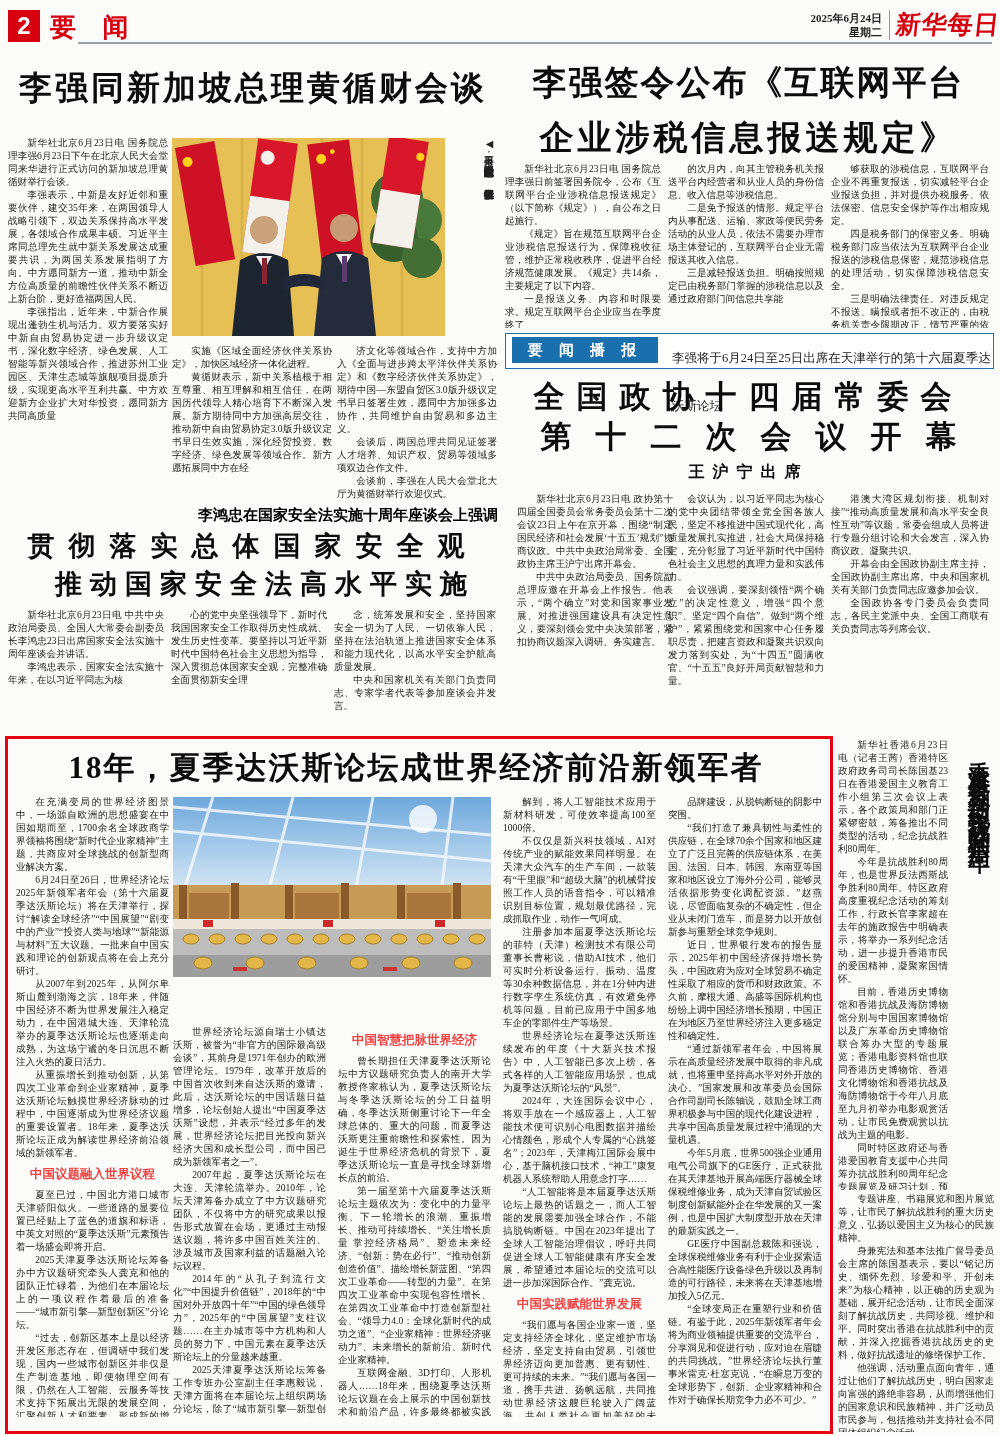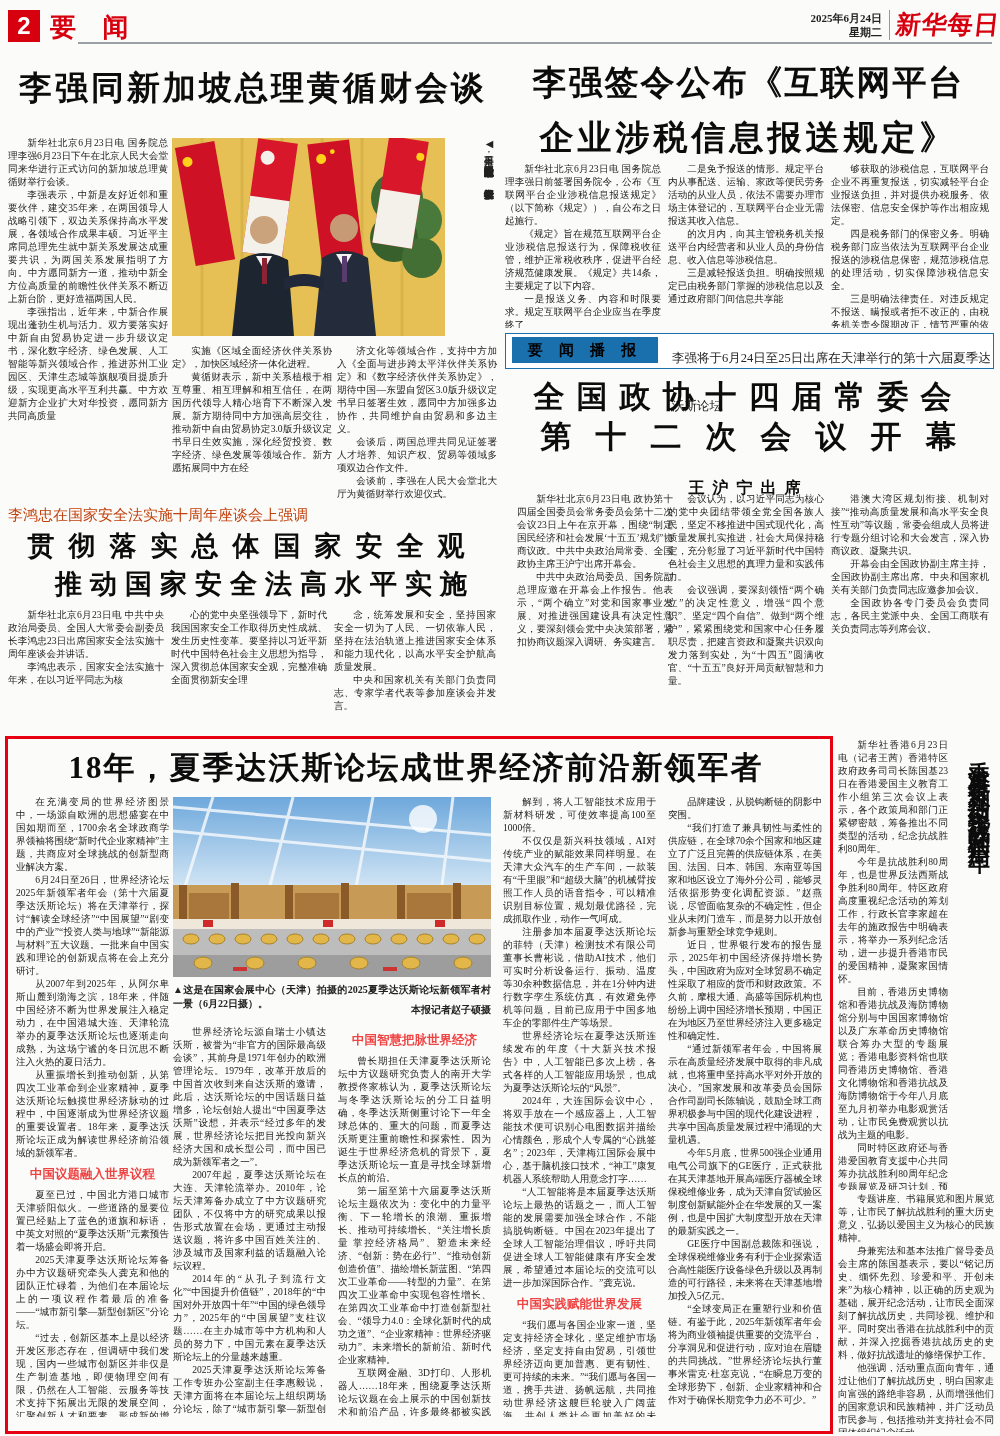--- a/index.html
+++ b/index.html
@@ -9,36 +9,36 @@
   .pagenum{position:absolute;left:8px;top:10px;width:32px;height:32px;background:#d7000f;color:#fff;
            font-weight:bold;font-size:24px;line-height:32px;text-align:center;font-family:"Liberation Sans",sans-serif;}
   .section{position:absolute;left:50px;top:10px;font-size:26px;font-weight:bold;color:#d7000f;letter-spacing:10px;}
   .header-rule{position:absolute;left:78px;top:42px;width:914px;height:2px;background:#9aa0a6;}
   .dateblock{position:absolute;left:760px;top:11px;width:122px;text-align:right;font-size:11px;font-weight:bold;line-height:14px;color:#222;}
   .date-div{position:absolute;left:889px;top:10px;width:1px;height:30px;background:#999;}
   .masthead{position:absolute;left:896px;top:8px;font-size:25px;font-weight:bold;color:#d7000f;
             transform:skewX(-6deg);letter-spacing:1px;white-space:nowrap;}
   
   .hl{position:absolute;text-align:center;font-weight:bold;color:#0c0c0c;white-space:nowrap;}
-  .kicker{position:absolute;text-align:left;font-weight:normal;color:#c2410c;}
+  .kicker{position:absolute;text-align:right;font-weight:bold;color:#000000;}
   
   .col{position:absolute;font-size:9.6px;line-height:13px;text-align:justify;overflow:hidden;color:#222;}
   .col p{margin:0;text-indent:2em;}
   .col p.col-subhead{text-indent:0;text-align:center;font-weight:bold;font-size:12.5px;margin:9px 0 7px;
                      font-family:"Liberation Sans",sans-serif;color:#ef4444;}
   
   .photo{position:absolute;overflow:hidden;background:#ccc;}
   .vcaption{position:absolute;writing-mode:vertical-rl;font-size:9.8px;line-height:16px;color:#222;
             text-align:left;overflow:hidden;}
   .vcaption .credit{font-weight:bold;margin-top:10px;}
   .caption{position:absolute;font-size:10px;line-height:14px;font-weight:bold;color:#222;text-align:justify;}
   .caption .credit{position:absolute;right:0;bottom:2px;font-weight:bold;}
   
   .briefing{position:absolute;left:505px;top:333px;width:487px;height:34px;border:1px solid #1a6fad;background:#fff;}
-  .briefing-label{position:absolute;left:6px;top:3px;width:146px;height:26px;background:#1a6fad;color:#000000;
+  .briefing-label{position:absolute;left:6px;top:3px;width:146px;height:26px;background:#1a6fad;color:#ffffff;
                   font-weight:bold;font-size:15px;line-height:26px;text-align:center;letter-spacing:6px;
                   font-family:"Liberation Sans",sans-serif;}
   .briefing-text{position:absolute;left:166px;top:0;height:34px;line-height:48px;font-size:12.5px;font-weight:normal;color:#222;}
   
   .davos{position:absolute;left:5px;top:736px;width:822px;height:692px;border:3px solid #e60012;background:#fbfbf9;}
   
   .vtitle{position:absolute;writing-mode:vertical-rl;font-weight:bold;font-size:22px;letter-spacing:5px;
           color:#0c0c0c;text-align:left;}
 </style>
 </head>
@@ -132,38 +132,38 @@
     </div>
 
   <div class="hl" style="left:505px;top:60px;width:487px;font-size:34px;letter-spacing:2px;">李强签令公布《互联网平台</div>
   <div class="hl" style="left:505px;top:115px;width:487px;font-size:34px;letter-spacing:4px;">企业涉税信息报送规定》</div>
   <div class="col" style="left:505px;top:162px;width:156px;height:166px;">
       <p>新华社北京6月23日电 国务院总理李强日前签署国务院令，公布《互联网平台企业涉税信息报送规定》（以下简称《规定》），自公布之日起施行。</p>
       <p>《规定》旨在规范互联网平台企业涉税信息报送行为，保障税收征管，维护正常税收秩序，促进平台经济规范健康发展。《规定》共14条，主要规定了以下内容。</p>
       <p>一是报送义务、内容和时限要求。规定互联网平台企业应当在季度终了</p>
     </div>
   <div class="col" style="left:668px;top:162px;width:156px;height:166px;">
+      <p>的次月内，向其主管税务机关报送平台内经营者和从业人员的身份信息、收入信息等涉税信息。</p>
       <p>二是免予报送的情形。规定平台内从事配送、运输、家政等便民劳务活动的从业人员，依法不需要办理市场主体登记的，互联网平台企业无需报送其收入信息。</p>
-      <p>的次月内，向其主管税务机关报送平台内经营者和从业人员的身份信息、收入信息等涉税信息。</p>
       <p>三是减轻报送负担。明确按照规定已由税务部门掌握的涉税信息以及通过政府部门间信息共享能</p>
     </div>
   <div class="col" style="left:831px;top:162px;width:158px;height:166px;">
       <p>够获取的涉税信息，互联网平台企业不再重复报送，切实减轻平台企业报送负担，并对提供办税服务、依法保密、信息安全保护等作出相应规定。</p>
       <p>四是税务部门的保密义务。明确税务部门应当依法为互联网平台企业报送的涉税信息保密，规范涉税信息的处理活动，切实保障涉税信息安全。</p>
       <p>三是明确法律责任。对违反规定不报送、瞒报或者拒不改正的，由税务机关责令限期改正，情节严重的依法予以处罚。</p>
     </div>
 
   <div class="briefing">
     <div class="briefing-label">要 闻 播 报</div>
     <div class="briefing-text">李强将于6月24日至25日出席在天津举行的第十六届夏季达沃斯论坛</div>
   </div>
 
   <div class="hl" style="left:505px;top:376px;width:487px;font-size:31px;letter-spacing:12px;">全国政协十四届常委会</div>
   <div class="hl" style="left:505px;top:416px;width:487px;font-size:31px;letter-spacing:24px;text-indent:24px;">第十二次会议开幕</div>
-  <div class="hl" style="left:505px;top:462px;width:487px;font-size:16px;letter-spacing:8px;margin-top:16px;">王沪宁出席</div>
+  <div class="hl" style="left:505px;top:462px;width:487px;font-size:16px;letter-spacing:8px;">王沪宁出席</div>
   <div class="col" style="left:517px;top:492px;width:156px;height:238px;">
       <p>新华社北京6月23日电 政协第十四届全国委员会常务委员会第十二次会议23日上午在京开幕，围绕“制定国民经济和社会发展‘十五五’规划”协商议政。中共中央政治局常委、全国政协主席王沪宁出席开幕会。</p>
       <p>中共中央政治局委员、国务院副总理应邀在开幕会上作报告。他表示，“两个确立”对党和国家事业发展、对推进强国建设具有决定性意义，要深刻领会党中央决策部署，紧扣协商议题深入调研、务实建言。</p>
     </div>
   <div class="col" style="left:668px;top:492px;width:156px;height:238px;">
       <p>会议认为，以习近平同志为核心的党中央团结带领全党全国各族人民，坚定不移推进中国式现代化，高质量发展扎实推进，社会大局保持稳定，充分彰显了习近平新时代中国特色社会主义思想的真理力量和实践伟力。</p>
       <p>会议强调，要深刻领悟“两个确立”的决定性意义，增强“四个意识”、坚定“四个自信”、做到“两个维护”，紧紧围绕党和国家中心任务履职尽责，把建言资政和凝聚共识双向发力落到实处，为“十四五”圆满收官、“十五五”良好开局贡献智慧和力量。</p>
     </div>
   <div class="col" style="left:831px;top:492px;width:158px;height:238px;">
       <p>港澳大湾区规划衔接、机制对接”“推动高质量发展和高水平安全良性互动”等议题，常委会组成人员将进行专题分组讨论和大会发言，深入协商议政、凝聚共识。</p>
@@ -259,24 +259,20 @@
             <ellipse cx="186" cy="166" rx="9" ry="6"></ellipse>
           <ellipse cx="238" cy="166" rx="9" ry="6"></ellipse>
             <ellipse cx="290" cy="166" rx="9" ry="6"></ellipse>
         </g>
         <g fill="#c33">
             <rect x="60" y="170" width="14" height="4"></rect>
             <rect x="210" y="170" width="14" height="4"></rect>
           </g>
       </svg>
     </div>
-    <div class="caption" style="left:165px;top:244px;width:318px;height:36px;">
-      <span>▲这是在国家会展中心（天津）拍摄的2025夏季达沃斯论坛新领军者村一景（6月22日摄）。</span>
-      <span class="credit">本报记者赵子硕摄</span>
-    </div>
 
     <div class="col" style="left:165px;top:286px;width:153px;height:392px;">
         <p>世界经济论坛源自瑞士小镇达沃斯，被誉为“非官方的国际最高级会谈”，其前身是1971年创办的欧洲管理论坛。1979年，改革开放后的中国首次收到来自达沃斯的邀请，此后，达沃斯论坛的中国话题日益增多，论坛创始人提出“中国夏季达沃斯”设想，并表示“经过多年的发展，世界经济论坛把目光投向新兴经济大国和成长型公司，而中国已成为新领军者之一”。</p>
         <p>2007年起，夏季达沃斯论坛在大连、天津轮流举办。2010年，论坛天津筹备办成立了中方议题研究团队，不仅将中方的研究成果以报告形式放置在会场，更通过主动报送议题，将许多中国百姓关注的、涉及城市及国家利益的话题融入论坛议程。</p>
         <p>2014年的“从孔子到流行文化”“中国提升价值链”，2018年的“中国对外开放四十年”“中国的绿色领导力”，2025年的“中国展望”支柱议题……在主办城市等中方机构和人员的努力下，中国元素在夏季达沃斯论坛上的分量越来越重。</p>
         <p>2025天津夏季达沃斯论坛筹备工作专班办公室副主任李惠毅说，天津方面将在本届论坛上组织两场分论坛，除了“城市新引擎—新型创新区”，还有天津海河传媒中心主办的“解读中国AI发展路径”。此外，本届论坛期间，天津还将同步安排人工智能和生物医药两场产业合作交流会，积极邀请论坛与会嘉宾参加。</p>
       </div>
     <div class="col" style="left:330px;top:286px;width:153px;height:392px;">
         <p class="col-subhead">中国智慧把脉世界经济</p>
         <p>曾长期担任天津夏季达沃斯论坛中方议题研究负责人的南开大学教授佟家栋认为，夏季达沃斯论坛与冬季达沃斯论坛的分工日益明确，冬季达沃斯侧重讨论下一年全球总体的、重大的问题，而夏季达沃斯更注重前瞻性和探索性。因为诞生于世界经济危机的背景下，夏季达沃斯论坛一直是寻找全球新增长点的前沿。</p>

